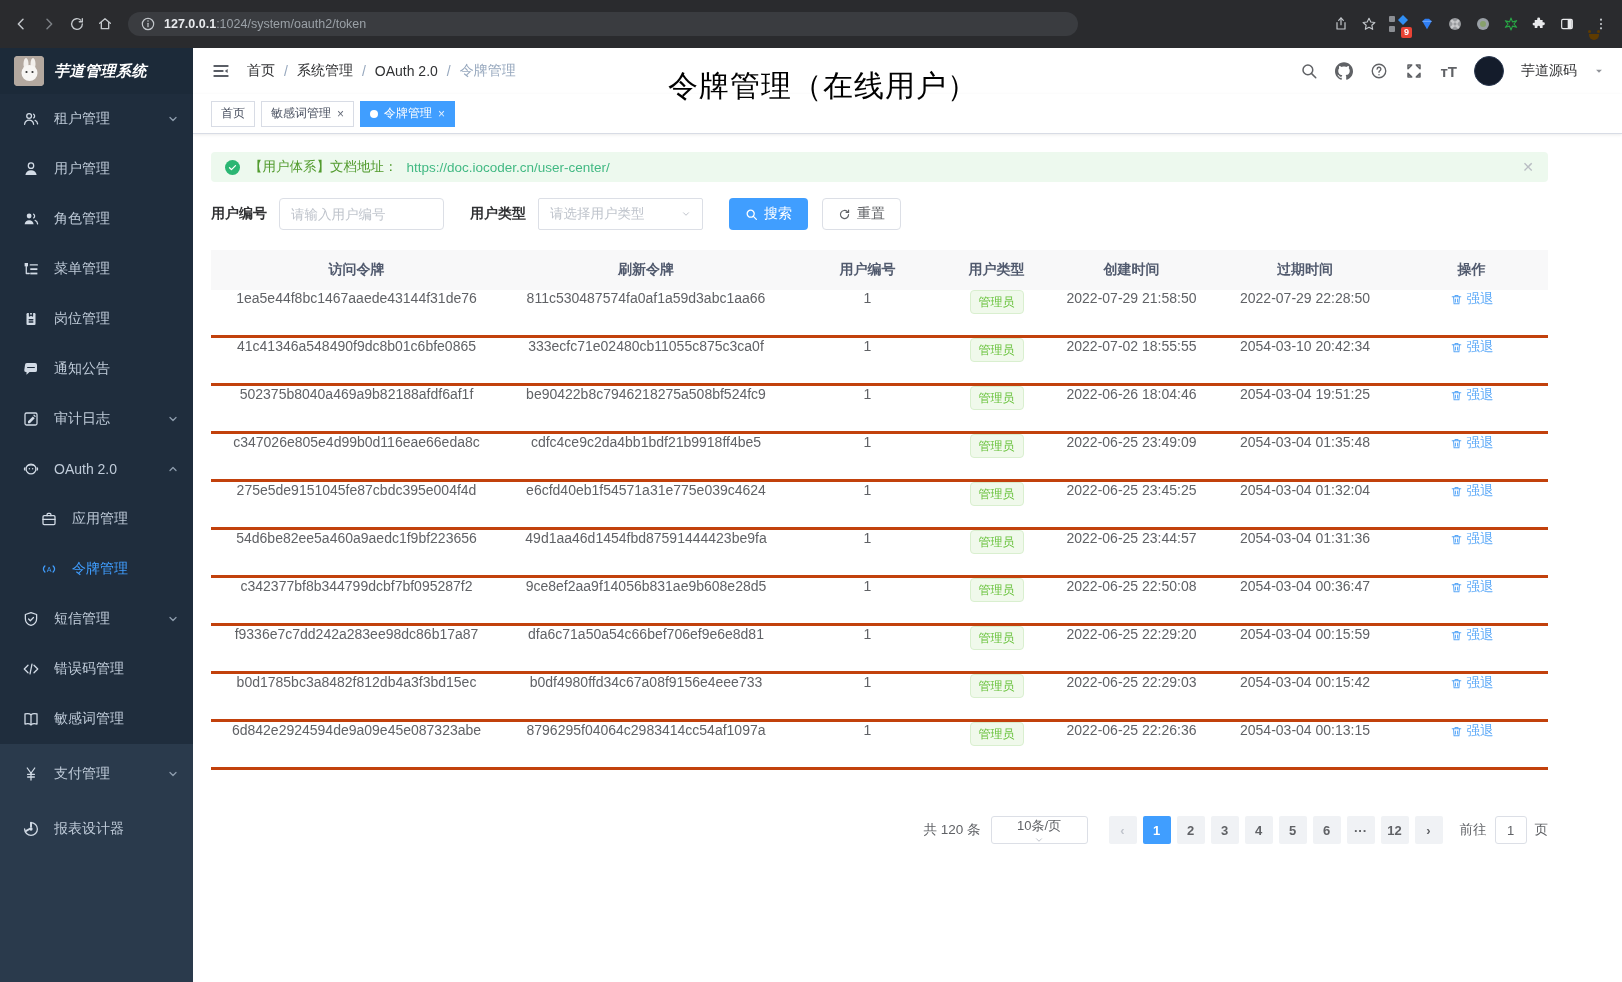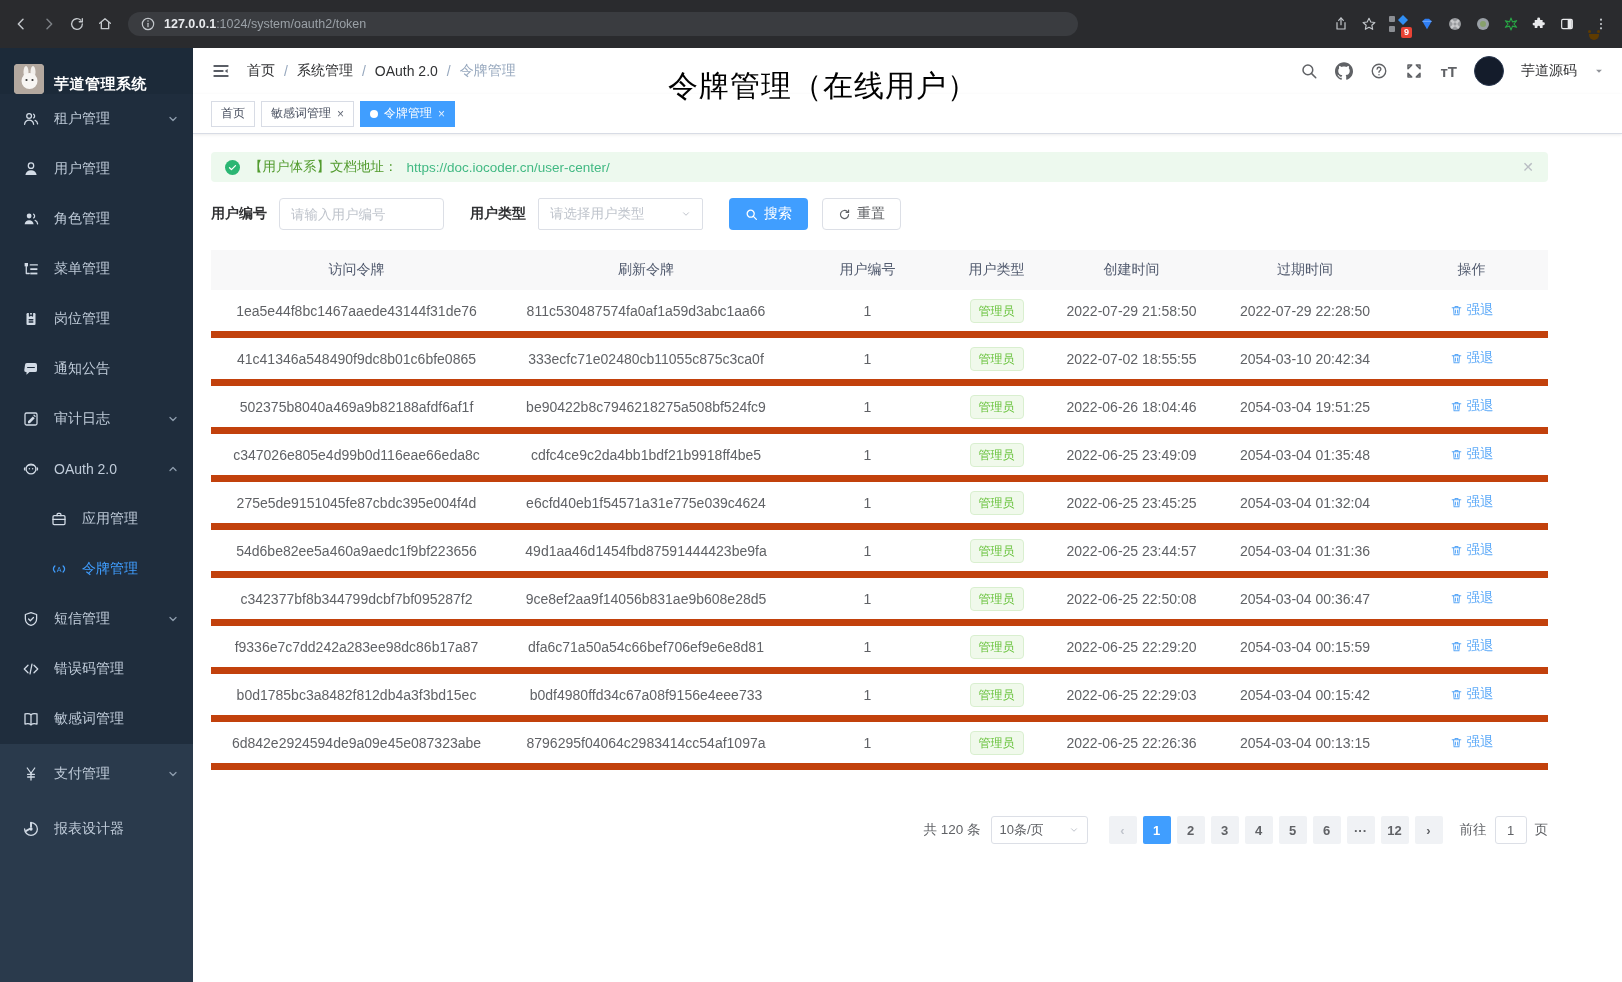--- a/index.html
+++ b/index.html
@@ -16,28 +16,28 @@
   .b-spacer { flex:1; }
   .ext-wrap { position:relative; width:24px; height:24px; }
   .ext-badge { position:absolute; right:-2px; bottom:-2px; background:#e94335; color:#fff; font-size:9px; line-height:11px; padding:0 3px; border-radius:2px; font-weight:700; }
   .emoji-face { width:20px; height:20px; border-radius:50%; background:#fbc531; position:relative; }
   .emoji-face:before { content:""; position:absolute; left:4px; top:6px; width:3px; height:3px; border-radius:50%; background:#5f3b00; box-shadow:9px 0 0 #5f3b00; }
   .emoji-face:after { content:""; position:absolute; left:5px; top:10px; width:10px; height:6px; border-radius:0 0 10px 10px; background:#5f3b00; }
 
   
   .app { display:flex; height:950px; }
   .sidebar { width:193px; background:#1f2d3d; color:#bfcbd9; display:flex; flex-direction:column; flex:none; }
-  .logo-row { height:46px; display:flex; align-items:flex-end; padding-left:14px; gap:10px; background:#1c2a39; flex:none; }
+  .logo-row { height:46px; display:flex; align-items:center; padding-left:14px; gap:10px; background:#1c2a39; flex:none;font-style:italic; }
   .logo-img { width:30px; height:30px; border-radius:4px; background:#b9aea7; overflow:hidden; flex:none; }
   .app-title { color:#fff; font-size:15px; font-weight:700; letter-spacing:.5px; }
   .menu { flex:none; }
   .menu-item { height:50px; display:flex; align-items:center; padding:0 14px 0 22px; cursor:pointer; font-size:14px; position:relative; }
   .menu-item .icon { width:18px; height:18px; margin-right:14px; color:#d2dbe6; flex:none; }
   .menu-item .icon svg { width:18px; height:18px; display:block; }
-  .menu-item.sub { padding-left:50px; }
+  .menu-item.sub { padding-left:40px; }
   .menu-item.active, .menu-item.active .icon { color:#409eff; }
   .menu-item .chev { margin-left:auto; color:#8d9cac; width:12px; height:12px; }
   .menu-item .chev svg { width:12px; height:12px; display:block; }
   .sidebar-bottom { flex:1; background:#2a3a4c; padding-top:2px; }
   .sidebar-bottom .menu-item { height:55px; }
 
   .main { flex:1; display:flex; flex-direction:column; background:#fff; min-width:0; }
 
   
   .topbar { height:46px; display:flex; align-items:center; padding:0 18px; flex:none; }
@@ -78,32 +78,32 @@
   .f-input::placeholder { color:#bfc4cc; }
   .f-select { width:165px; height:32px; border:1px solid #dcdfe6; border-radius:2px; padding:0 11px; display:flex; align-items:center; justify-content:space-between; color:#bfc4cc; font-size:13.5px; cursor:pointer; margin-right:26px; }
   .f-select .caret { color:#c0c4cc; }
   .btn { height:32px; border-radius:4px; display:inline-flex; align-items:center; justify-content:center; gap:6px; font-size:14px; cursor:pointer; padding:0 15px; border:1px solid transparent; }
   .btn svg { width:13px; height:13px; }
   .btn-primary { background:#409eff; color:#fff; }
   .btn-plain { background:#fff; border-color:#dcdfe6; color:#606266; margin-left:14px; }
 
   
   .table { width:1337px; margin-top:20px; font-size:14px; }
-  .t-head { display:flex; background:#f8f8f9; height:40px; align-items:center; color:#515a6e; font-weight:400; }
-  .t-row { display:flex; height:48px; align-items:center; border-bottom:7px solid #c2410c; color:#606266; }
+  .t-head { display:flex; background:#f8f8f9; height:40px; align-items:center; color:#515a6e; font-weight:700; }
+  .t-row { display:flex; height:48px; border-bottom:3px solid #c2410c; color:#606266; }
   .t-cell { text-align:center; overflow:hidden; white-space:nowrap; }
   .c1{width:291px;} .c2{width:288px;} .c3{width:155px;} .c4{width:103px;} .c5{width:167px;} .c6{width:180px;} .c7{width:153px;}
   .tag-success { display:inline-block; background:#f0f9eb; border:1px solid #d9efcf; color:#67c23a; font-size:12px; line-height:22px; padding:0 8px; border-radius:4px; }
   .action-link { color:#5ca9f8; cursor:pointer; display:inline-flex; align-items:center; gap:4px; font-size:13.5px; }
   .action-link svg { width:13px; height:13px; }
 
   
   .pagination { width:1337px; margin-top:46px; display:flex; align-items:center; justify-content:flex-end; color:#606266; font-size:13.5px; }
   .pg-total { margin-right:10px; font-weight:400; }
-  .pg-size { width:97px; height:28px; border:1px solid #dcdfe6; border-radius:3px; display:flex; align-items:center; justify-content:space-between; padding:0 8px; color:#606266; font-size:13px; cursor:pointer; margin-right:18px; }
+  .pg-size { width:97px; height:28px; border:1px solid #dcdfe6; border-radius:3px; display:flex; align-items:center; justify-content:space-between; padding:0 8px; color:#606266; font-size:13px; cursor:pointer; margin-right:18px;flex-direction:column; }
   .pg-size .caret { color:#c0c4cc; }
   .pager { min-width:28px; height:28px; background:#f0f2f5; border-radius:2px; border:none; margin:0 3px; display:inline-flex; align-items:center; justify-content:center; font-size:13px; color:#606266; font-weight:700; cursor:pointer; font-family:inherit; padding:0 4px; }
   .pager.active { background:#409eff; color:#fff; }
   .pager.nav { color:#606266; }
   .pager.nav.disabled { color:#c0c4cc; cursor:default; }
   .pg-goto { margin-left:14px; display:flex; align-items:center; gap:8px; }
   .pg-goto input { width:32px; height:28px; border:1px solid #dcdfe6; border-radius:3px; text-align:center; font-size:13px; color:#606266; outline:none; font-family:inherit; }
 
   
   .annotation { position:absolute; left:668px; top:66px; color:#000000; font-size:30px; font-weight:500; letter-spacing:1px; z-index:9; pointer-events:none; }

